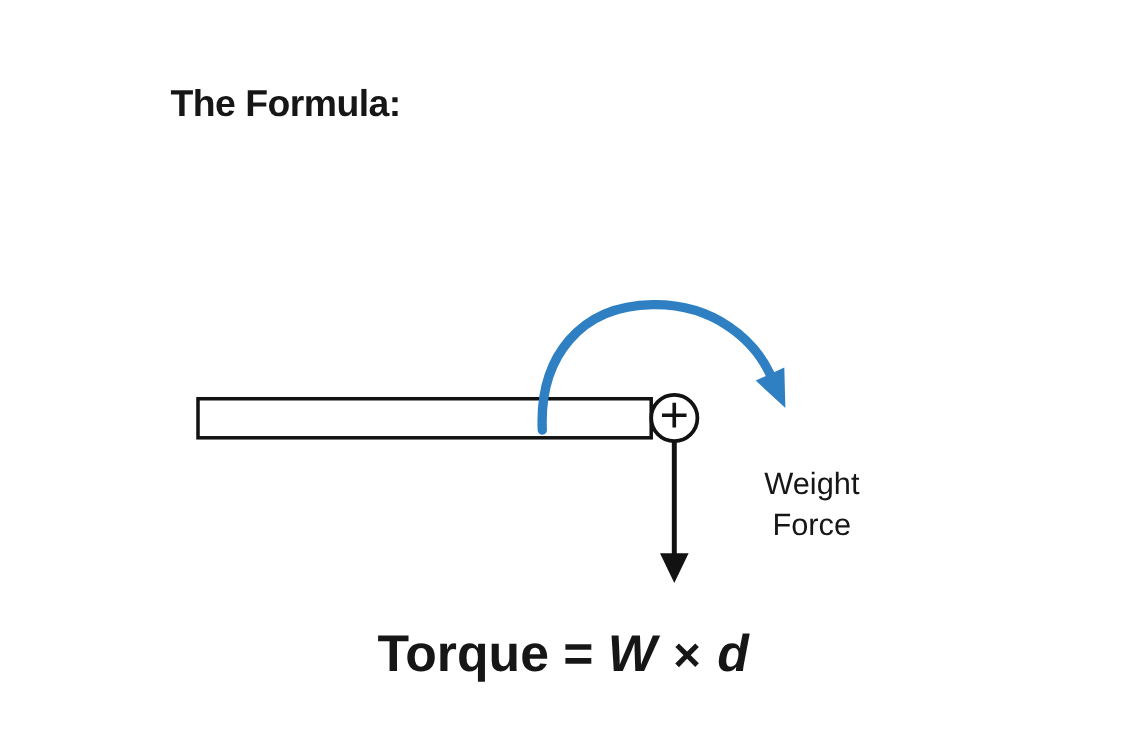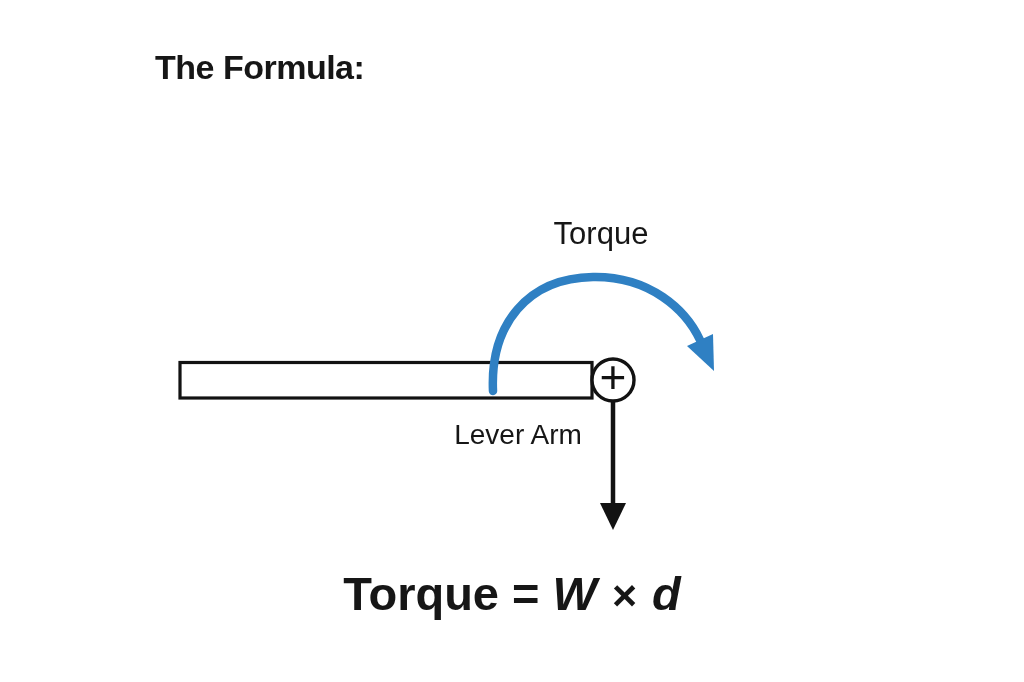--- a/index.html
+++ b/index.html
@@ -14,21 +14,21 @@
     background: #ffffff;
     overflow: hidden;
     font-family: "Liberation Sans", sans-serif;
     color: #161616;
   }
 
   
   .header {
     position: absolute;
     left: 155px;
-    top: 41px;
+    top: 68px;
   }
   .header-line {
     font-size: 34px;
     font-weight: 700;
     line-height: 52px;
     letter-spacing: -0.5px;
     white-space: nowrap;
   }
   .times-light {
     font-weight: 400;
@@ -105,18 +105,20 @@
     <path d="M 493 391 C 490 324 528 278 593 277 C 650 276 686 310 700 340" fill="none" stroke-width="8.5" stroke-linecap="round" stroke="#2f80c3"></path>
     <polygon points="714,371 687,346 713,334" fill="#2f80c3"></polygon>
 
     <line x1="613" y1="400" x2="613" y2="506" stroke-width="4.5" stroke="#121212"></line>
     <polygon points="613,530 600,503 626,503" fill="#121212"></polygon>
 
     <circle cx="613" cy="380" r="21" fill="#ffffff" stroke-width="3.4" stroke="#121212"></circle>
     <text x="613" y="393" text-anchor="middle" font-size="46" font-weight="400" font-family="Liberation Sans, sans-serif" fill="#121212">+</text>
   </svg>
 
-  <div class="label torque-label">Torque</div>
-  <div class="label lever-arm-label">Lever Arm</div>
+  <div class="label weight-force-label">
+    <div>Weight</div>
+    <div>Force</div>
+  </div>
 
   <div class="bottom-formula"><span>Torque = </span><span class="bf-var">W</span><span class="bf-times">×</span><span class="bf-var">d</span></div>
 
 </div>
 
 </body></html>

